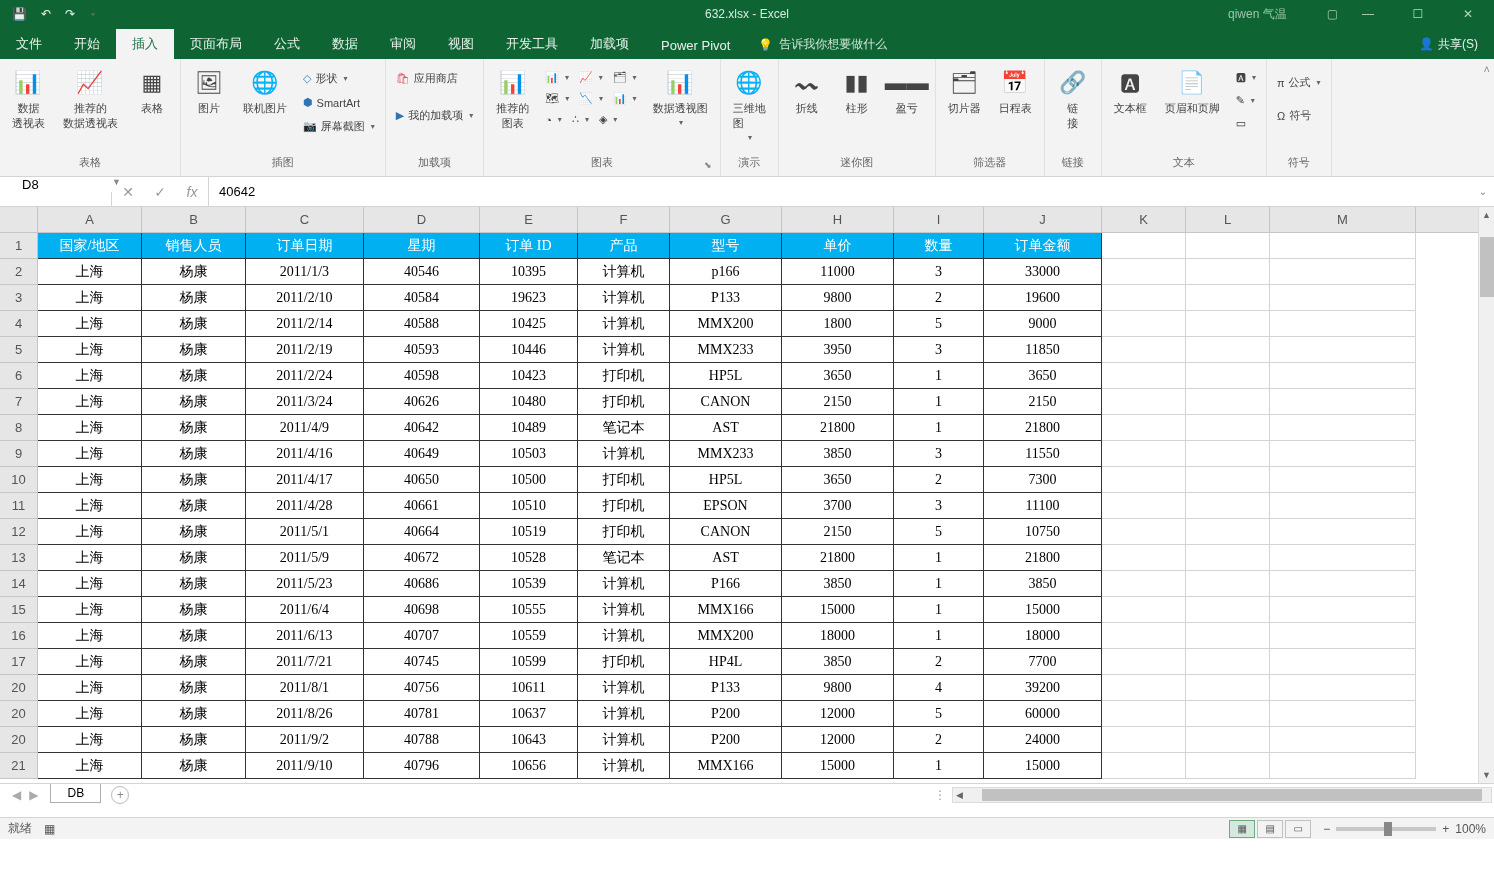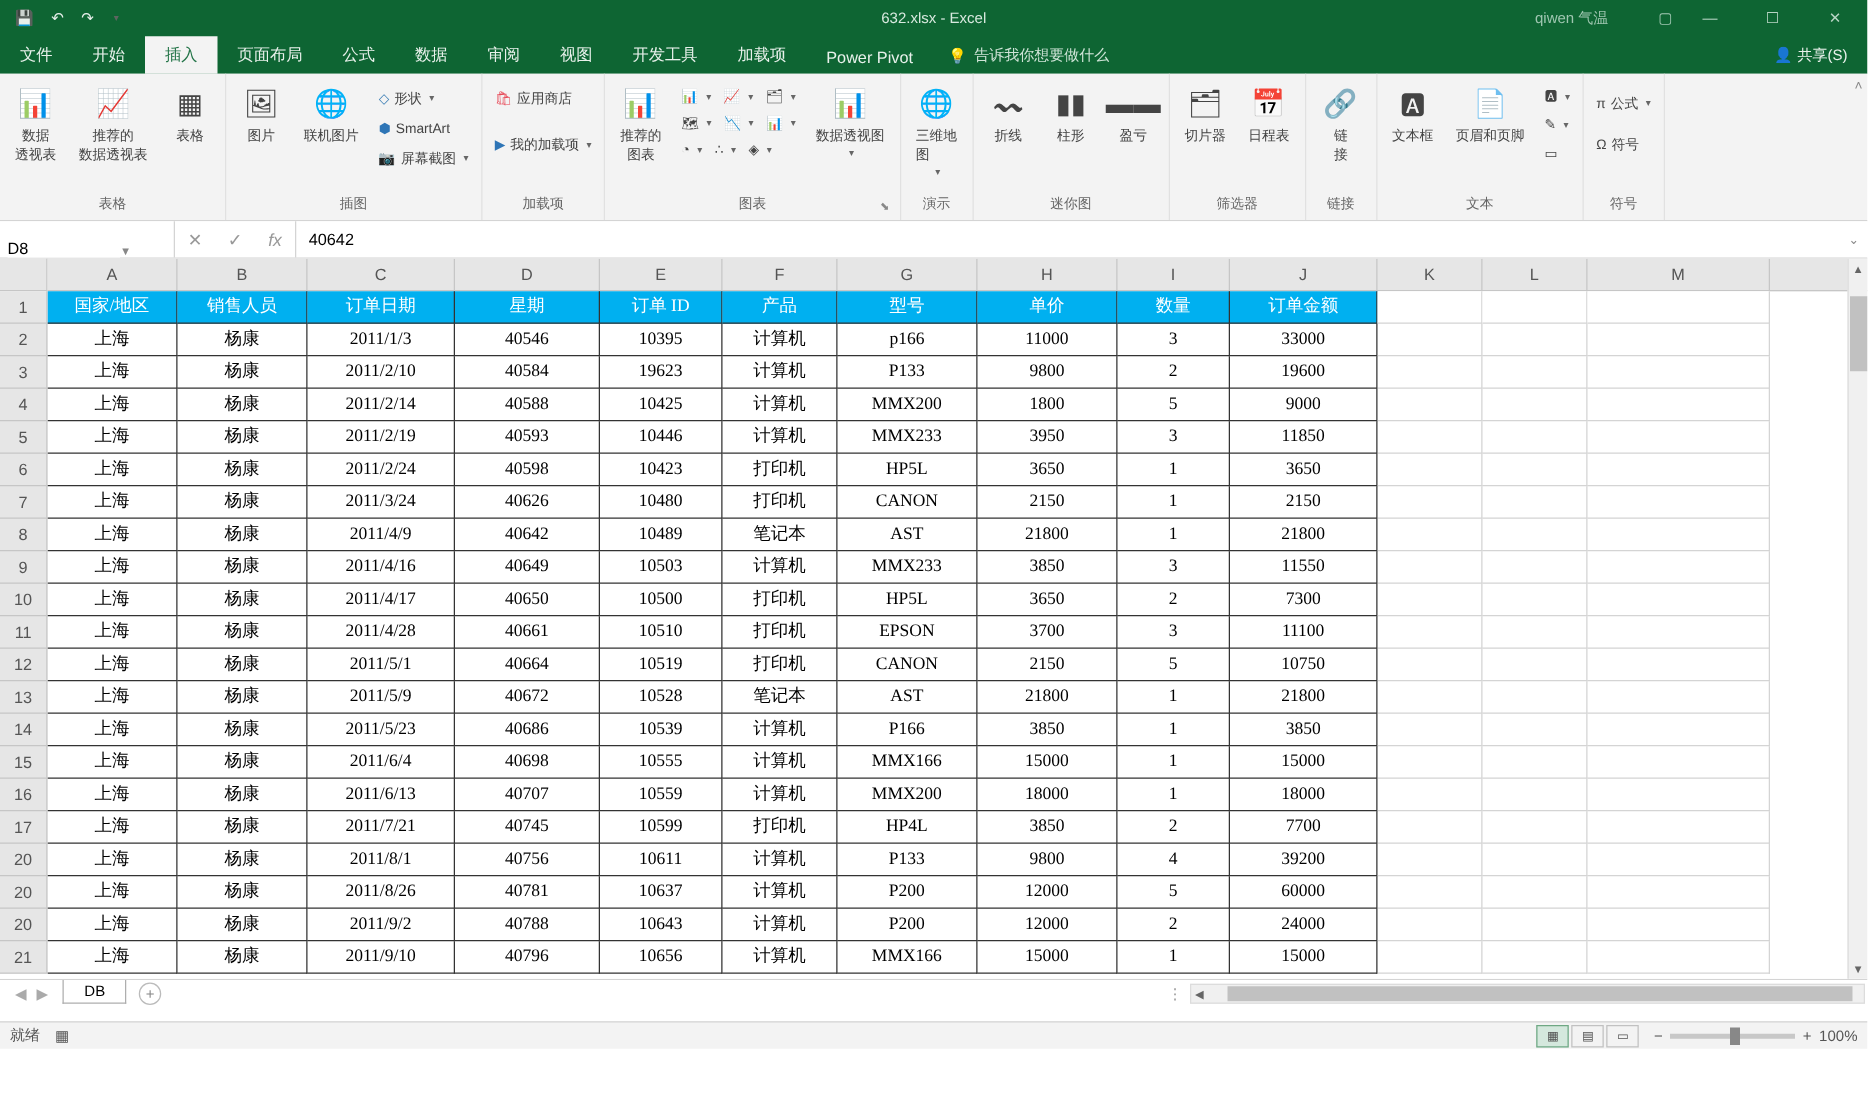--- a/index.html
+++ b/index.html
@@ -29,21 +29,21 @@
 .dialog-launch { position: absolute; right: 0; bottom: 2px; font-size: 9px; color: #888; }
 .big-btn { display: flex; flex-direction: column; align-items: center; gap: 2px; cursor: pointer; font-size: 11px; color: #444; padding: 2px 4px; }
 .big-btn .ico { width: 32px; height: 32px; display: flex; align-items: center; justify-content: center; font-size: 22px; }
 .small-btn { display: flex; align-items: center; gap: 4px; font-size: 11px; color: #444; cursor: pointer; padding: 2px; }
 .small-stack { display: flex; flex-direction: column; gap: 6px; padding-top: 4px; }
 .ico-shape { color: #3d7fb5; }
 .tri { font-size: 8px; color: #666; margin-left: 2px; }
 
 
 .formula-bar { height: 30px; border-bottom: 1px solid #d4d4d4; display: flex; align-items: stretch; background: #fff; }
-.name-box { width: 140px; border-right: 1px solid #d4d4d4; display: flex; align-items: flex-end; padding: 0 6px; font-size: 13px; }
+.name-box { width: 112px; border-right: 1px solid #d4d4d4; display: flex; align-items: flex-start; padding: 0 22px; font-size: 13px; }
 .name-box input { border: none; width: 90px; font-size: 13px; outline: none; }
 .name-box .dd { color: #888; font-size: 9px; }
 .fb-btns { display: flex; align-items: center; border-right: 1px solid #d4d4d4; }
 .fb-btns span { width: 32px; text-align: center; color: #999; font-size: 14px; cursor: pointer; }
 .fb-input { flex: 1; padding: 0 10px; display: flex; align-items: center; font-size: 13px; }
 .fb-expand { width: 22px; display: flex; align-items: center; justify-content: center; color: #888; font-size: 10px; }
 
 
 .grid-area { position: relative; height: 576px; background: #fff; display: flex; }
 .corner { width: 38px; height: 26px; background: #e6e6e6; border-right: 1px solid #c6c6c6; border-bottom: 1px solid #c6c6c6; }

